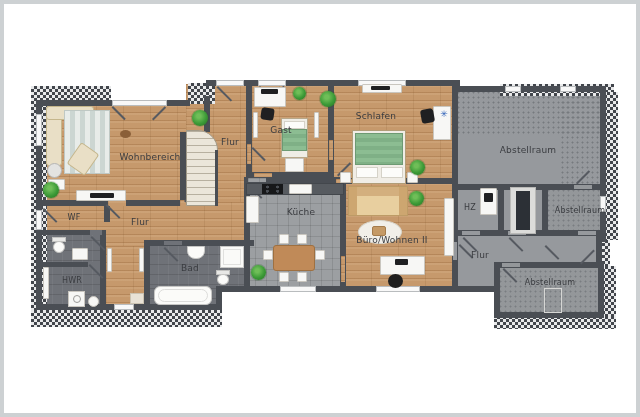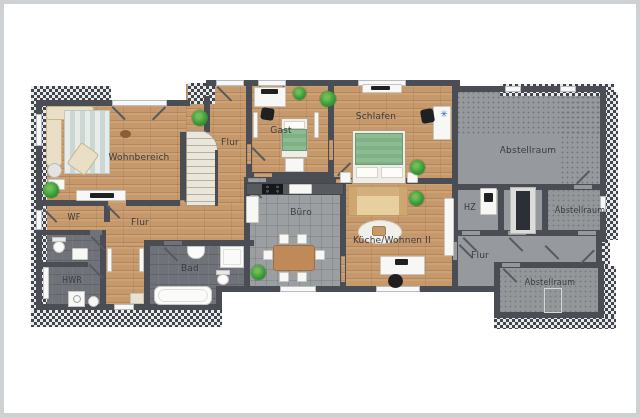--- a/index.html
+++ b/index.html
@@ -281,29 +281,29 @@
     <div style="left:3px;top:2px;width:50px;height:13px;border:1px solid #dcdcda;border-radius:8px;"></div>
   </div>
 
   <div class="wht" style="left:480px;top:188px;width:17px;height:27px;"></div>
   <div class="blk" style="left:484px;top:193px;width:9px;height:9px;"></div>
   <div style="left:510px;top:187px;width:26px;height:47px;background:#dcdcda;border:1px solid #b9b9b7;">
     <div style="left:5px;top:3px;width:14px;height:39px;background:#2c3036;"></div>
   </div>
   <div style="left:544px;top:288px;width:18px;height:25px;border:1px solid #d6d6d4;"></div>
 
-  <div class="room-label" style="left:139px;top:157px;">Wohnbereich</div>
+  <div class="room-label" style="left:150px;top:157px;">Wohnbereich</div>
   <div class="room-label" style="left:230px;top:142px;">Flur</div>
   <div class="room-label" style="left:268px;top:130px;margin-left:13px;">Gast</div>
   <div class="room-label" style="left:376px;top:116px;">Schlafen</div>
   <div class="room-label" style="left:528px;top:150px;">Abstellraum</div>
   <div class="room-label small-label" style="left:74px;top:218px;">WF</div>
   <div class="room-label" style="left:140px;top:222px;">Flur</div>
   <div class="room-label small-label" style="left:72px;top:281px;">HWR</div>
   <div class="room-label" style="left:190px;top:268px;text-align:right;">Bad</div>
-  <div class="room-label" style="left:301px;top:212px;">Büro</div>
-  <div class="room-label" style="left:392px;top:240px;">Küche/Wohnen II</div>
+  <div class="room-label" style="left:301px;top:212px;">Küche</div>
+  <div class="room-label" style="left:392px;top:240px;">Büro/Wohnen II</div>
   <div class="room-label small-label" style="left:470px;top:208px;">HZ</div>
   <div class="room-label small-label" style="left:580px;top:211px;">Abstellraum</div>
   <div class="room-label" style="left:480px;top:255px;">Flur</div>
   <div class="room-label small-label" style="left:550px;top:283px;">Abstellraum</div>
 
 </div>
 
 </body></html>

